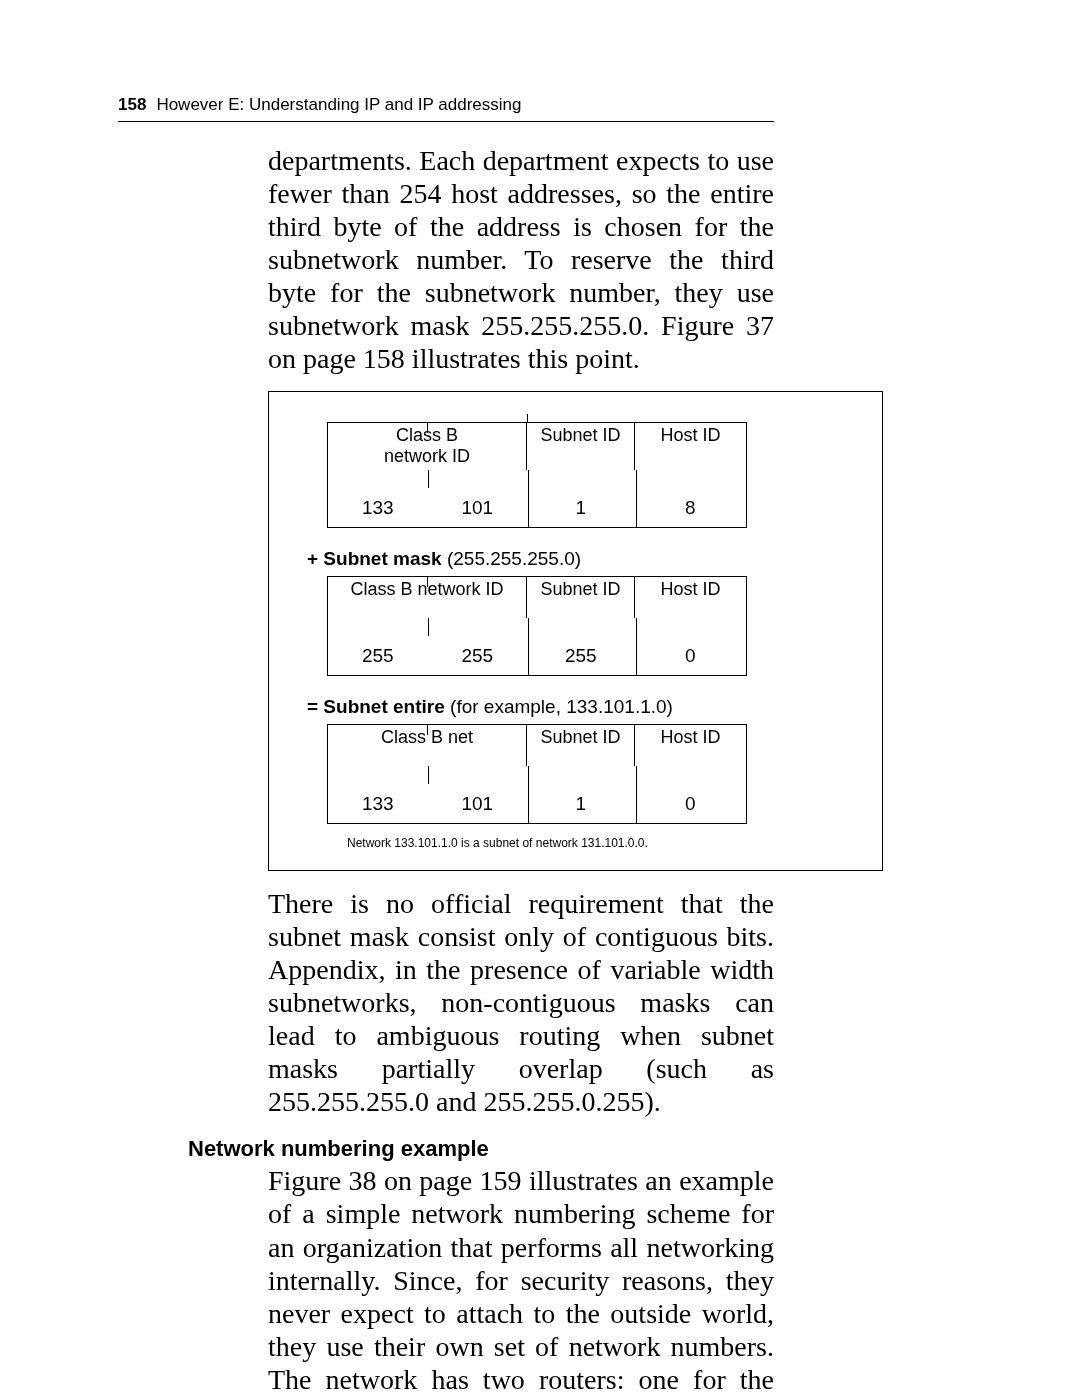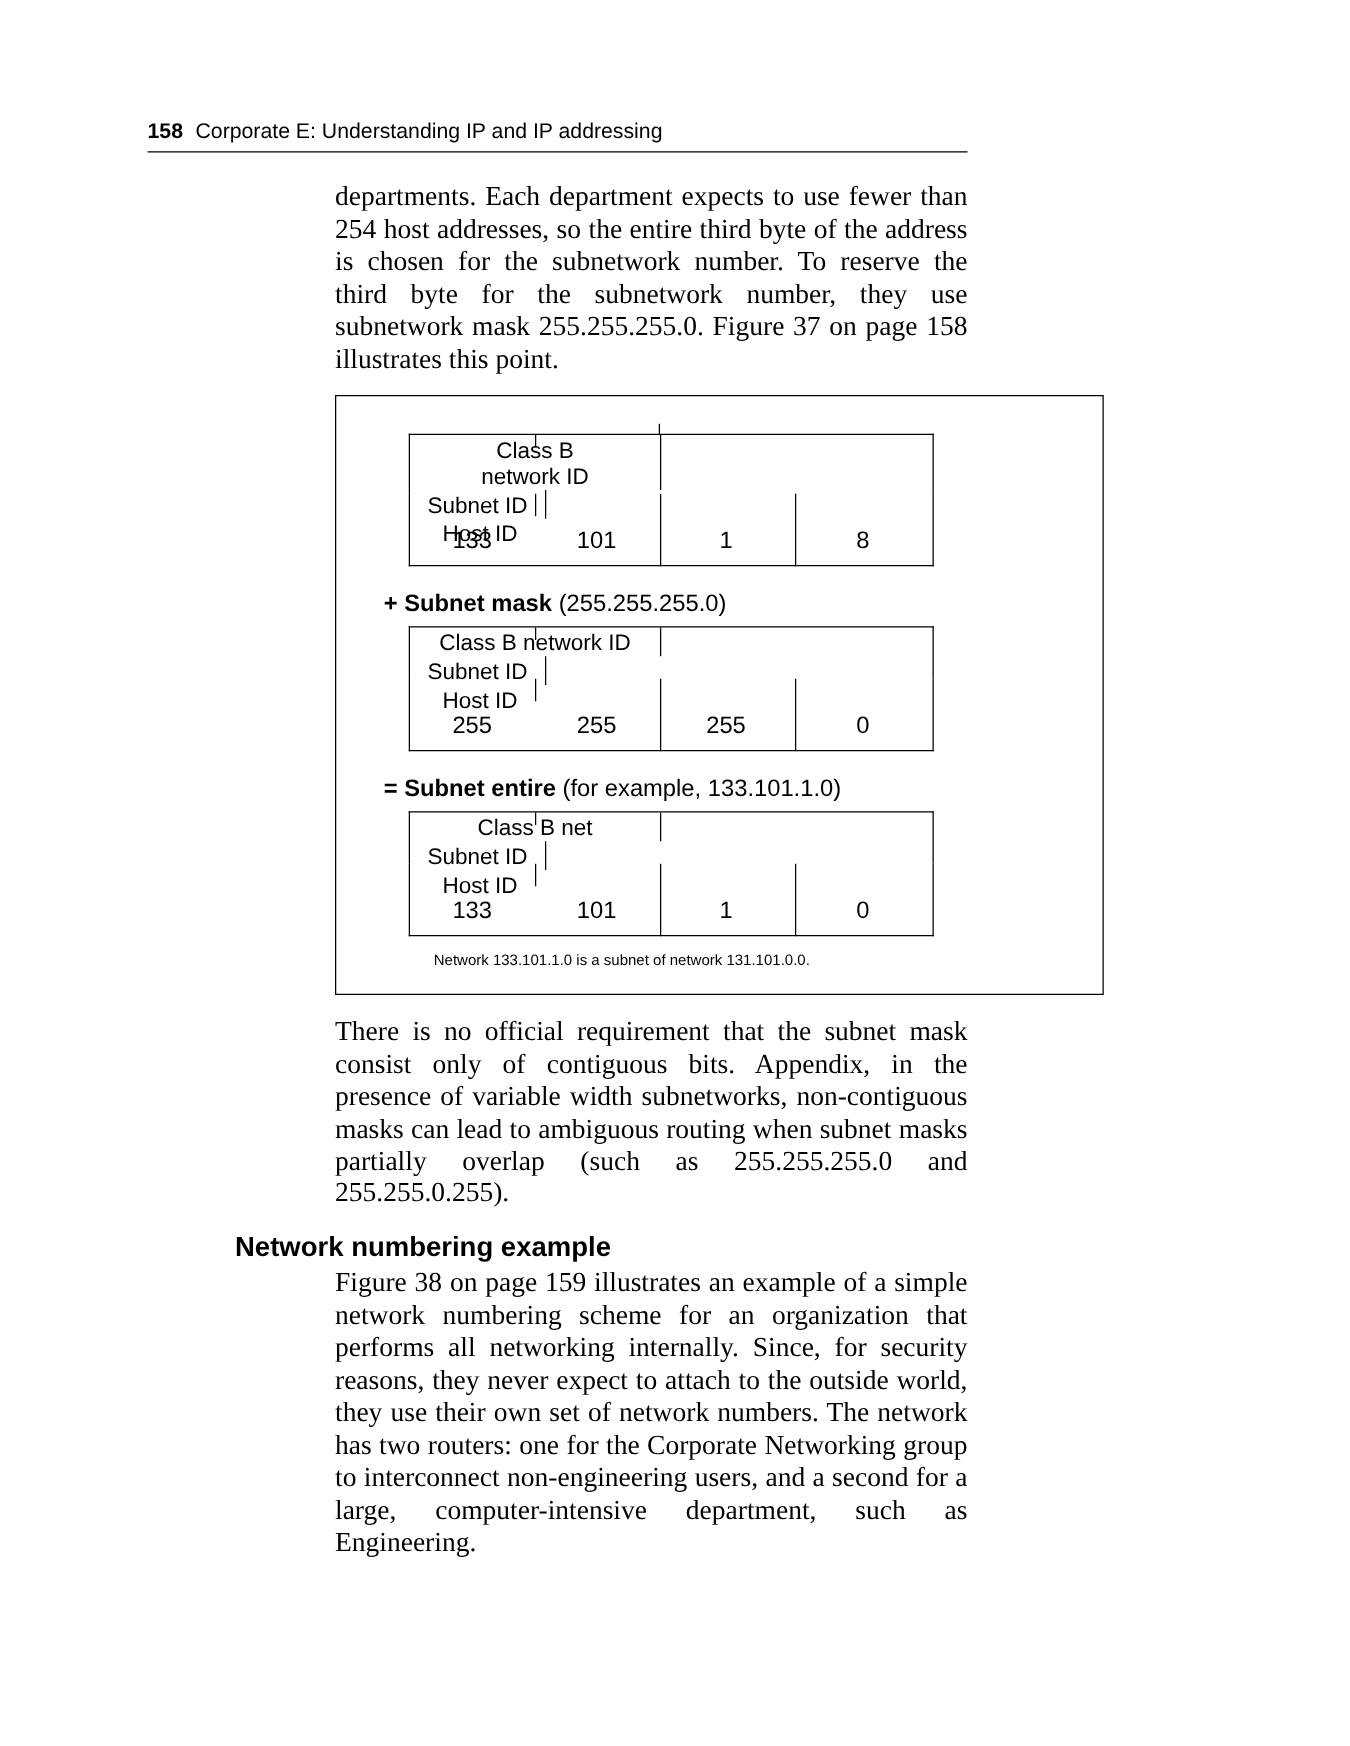--- a/index.html
+++ b/index.html
@@ -25,21 +25,21 @@
     border-bottom: 1.5px solid #000;
   }
   .header-page-no {
     font-weight: bold;
     margin-right: 10px;
   }
   .body-area {
     padding-top: 22px;
   }
   .para {
-    font-size: 22px;
+    font-size: 28px;
     line-height: 1.18;
     margin: 0 0 16px 0;
     text-align: justify;
     padding-left: 150px; 
   }
   .fig-caption {
     font-family: Helvetica, Arial, sans-serif;
     font-weight: bold;
     font-size: 17px;
     padding-left: 150px;
@@ -69,21 +69,20 @@
     position: relative;
   }
   .ip-headers {
     display: flex;
     border: 1px solid #000;
     border-bottom: none;
     font-size: 18px;
     text-align: center;
     box-sizing: border-box;
     height: 42px;
-    flex-direction: column;
   }
   .ip-headers.twoLine { height: 48px; }
   .ip-headers > div {
     border-right: 1px solid #000;
     display: flex;
     flex-direction: column;
     justify-content: flex-start;
     padding-top: 2px;
   }
   .ip-headers > div:last-child { border-right: none; }
@@ -172,21 +171,21 @@
     font-size: 17px;
   }
 </style>
 </head>
 <body>
 
 <div class="page">
 
   <div class="header-line">
     <span class="header-page-no">158</span>
-    <span>Corporate E: Understanding IP and IP addressing</span>
+    <span>However E: Understanding IP and IP addressing</span>
   </div>
 
   <div class="body-area">
 
     <p class="para">departments. Each department expects to use fewer than 254 host addresses, so the entire third byte of the address is chosen for the subnetwork number. To reserve the third byte for the subnetwork number, they use subnetwork mask 255.255.255.0. Figure 37 on page 158 illustrates this point.</p>
 
 
     <div class="figure-box">
 
       <div class="ip-table">

